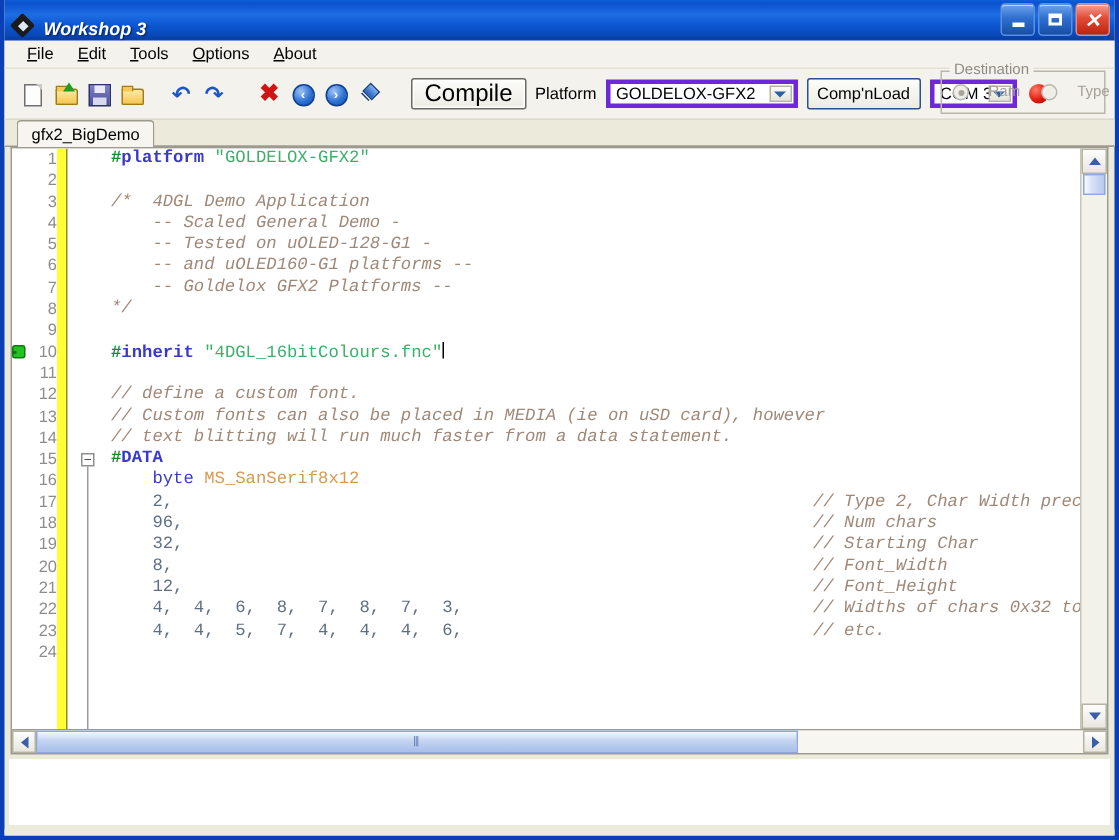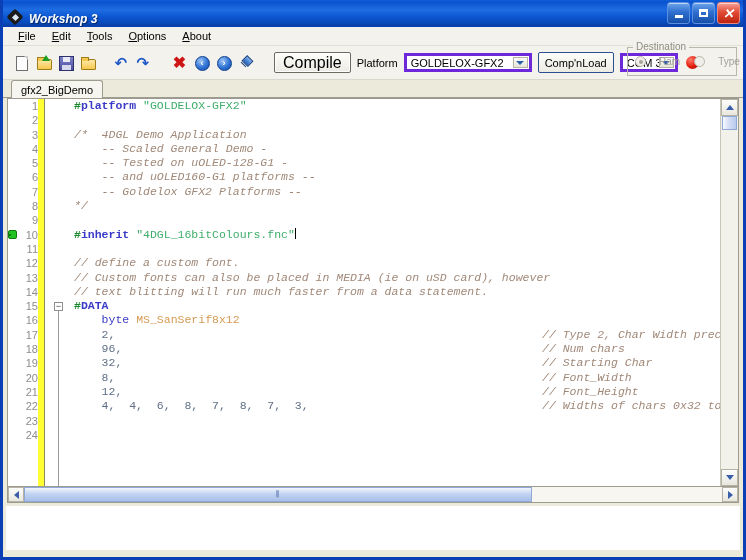--- a/index.html
+++ b/index.html
@@ -567,20 +567,21 @@
           <div class="code-row"><span class="k-cmt">// Custom fonts can also be placed in MEDIA (ie on uSD card), however</span></div>
           <div class="code-row"><span class="k-cmt">// text blitting will run much faster from a data statement.</span></div>
           <div class="code-row"><span class="k-pre">#</span><span class="k-dir">DATA</span></div>
           <div class="code-row"><span class="k-plain">    </span><span class="k-kw">byte</span><span class="k-plain"> </span><span class="k-id">MS_SanSerif8x12</span></div>
           <div class="code-row"><span class="k-plain">    </span><span class="k-num">2,</span><span class="rcmt">// Type 2, Char Width preceeds ch</span></div>
           <div class="code-row"><span class="k-plain">    </span><span class="k-num">96,</span><span class="rcmt">// Num chars</span></div>
           <div class="code-row"><span class="k-plain">    </span><span class="k-num">32,</span><span class="rcmt">// Starting Char</span></div>
           <div class="code-row"><span class="k-plain">    </span><span class="k-num">8,</span><span class="rcmt">// Font_Width</span></div>
           <div class="code-row"><span class="k-plain">    </span><span class="k-num">12,</span><span class="rcmt">// Font_Height</span></div>
           <div class="code-row"><span class="k-plain">    </span><span class="k-num">4,  4,  6,  8,  7,  8,  7,  3,</span><span class="rcmt">// Widths of chars 0x32 to 0x39</span></div>
+          <div class="code-row"><span class="k-plain">    </span><span class="k-num">4,  4,  5,  7,  4,  4,  4,  6,</span><span class="rcmt">// etc.</span></div>
           <div class="code-row"><span class="k-plain">    </span></div>
         </div>
       <div id="vscroll">
         <div class="sbbtn">
             <span class="sb-up"></span>
           </div>
         <div id="vthumb"></div>
         <div id="vtrack"></div>
         <div class="sbbtn">
             <span class="sb-down"></span>

